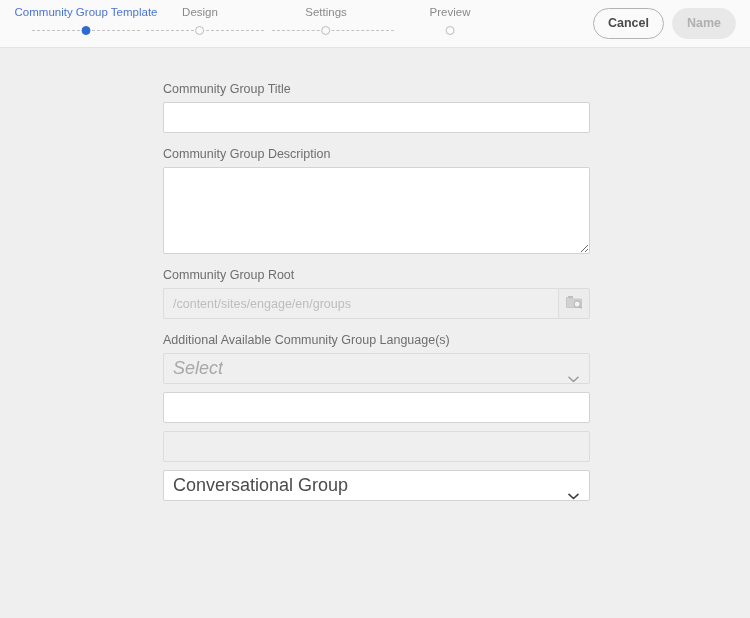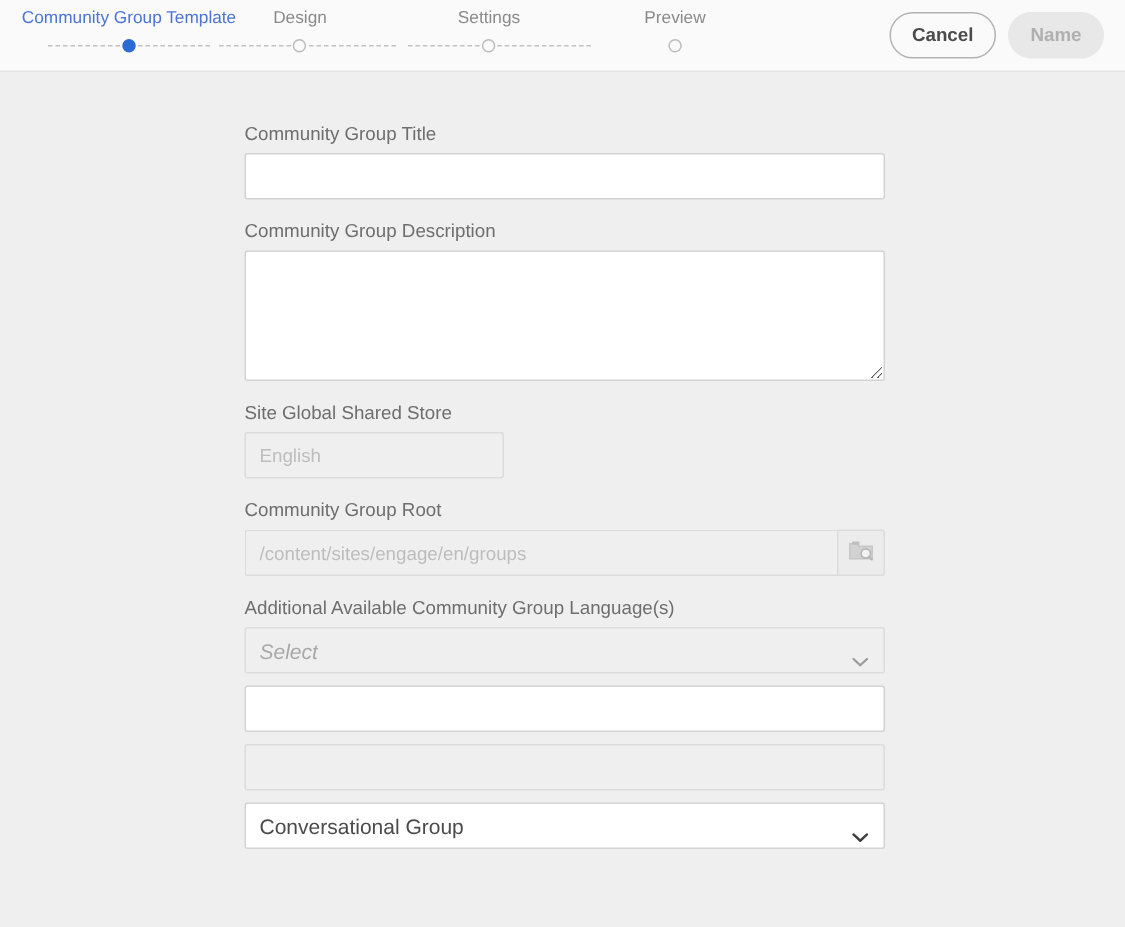--- a/index.html
+++ b/index.html
@@ -192,21 +192,21 @@
   .select-box {
     position: relative;
     width: 100%;
     height: 31px;
     border: 1px solid #d3d3d3;
     border-radius: 2px;
     background: #ffffff;
     display: flex;
     align-items: center;
     padding: 0 30px 0 9px;
-    font-size: 14px;
+    font-size: 18px;
     color: #4b4b4b;
     cursor: pointer;
   }
   .select-box.muted {
     background: #efefef;
     border-color: #dcdcdc;
   }
   .select-box.muted .select-value {
     color: #a8a8a8;
     font-style: italic;
@@ -297,24 +297,20 @@
     <div class="field-block">
       <div class="field-label">Community Group Title</div>
       <input class="text-input" type="text" value="" placeholder="" style="">
     </div>
 
     <div class="field-block">
       <div class="field-label">Community Group Description</div>
       <textarea class="text-area" placeholder="" style=""></textarea>
     </div>
 
-    <div class="field-block">
-      <div class="field-label">Site Global Shared Store</div>
-      <input class="text-input input-disabled short" type="text" disabled="" value="" placeholder="English" style="">
-    </div>
 
     <div class="field-block">
       <div class="field-label">Community Group Root</div>
       <div class="path-row">
         <input class="text-input input-disabled" type="text" disabled="" value="" placeholder="/content/sites/engage/en/groups" style="">
         <div class="browse-btn">
           <span>
             <svg width="16" height="14" viewBox="0 0 16 14" aria-hidden="true">
               <path d="M0.5 2.5h5l1.2 1.6H15.5v8.4H0.5z" fill="#d2d2d2" stroke="#c6c6c6" stroke-width="1"></path>
               <rect x="2" y="1" width="5" height="2.2" fill="#bfbfbf"></rect>

